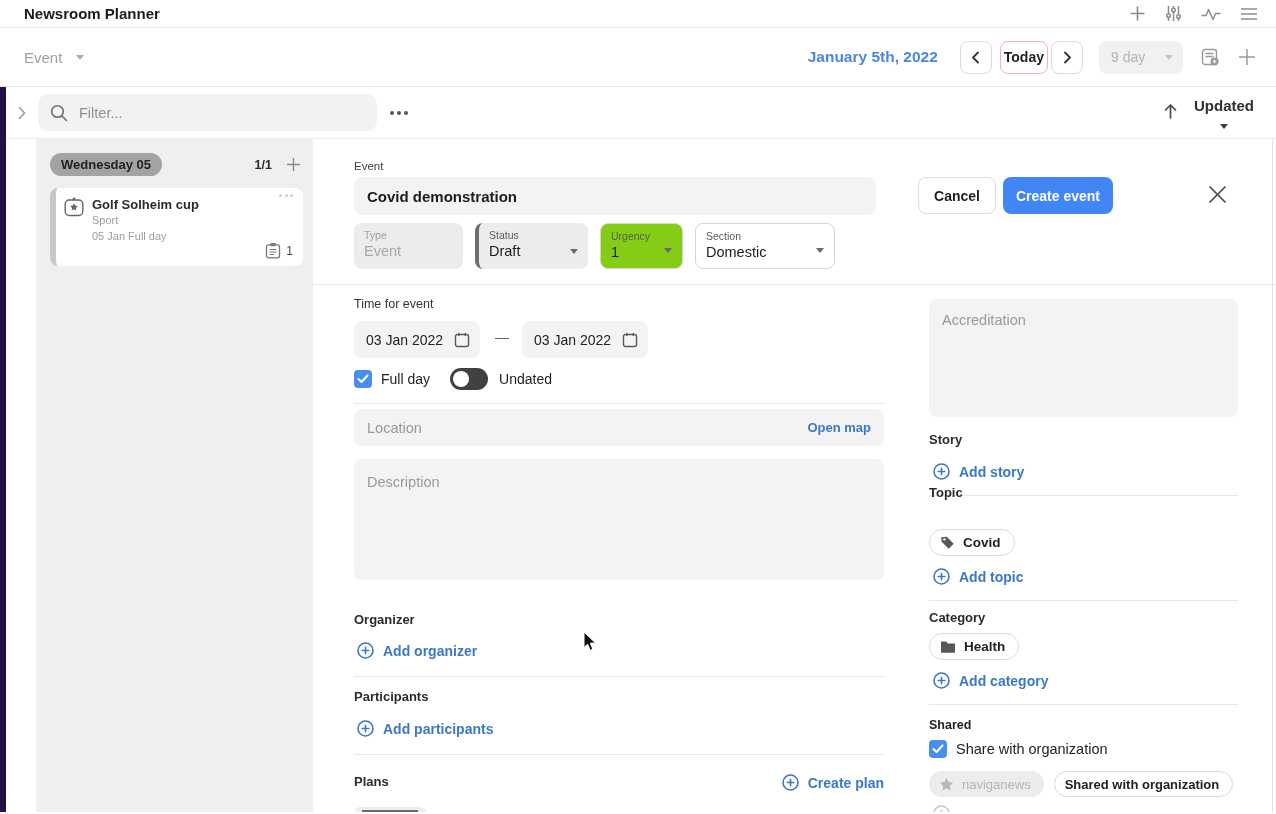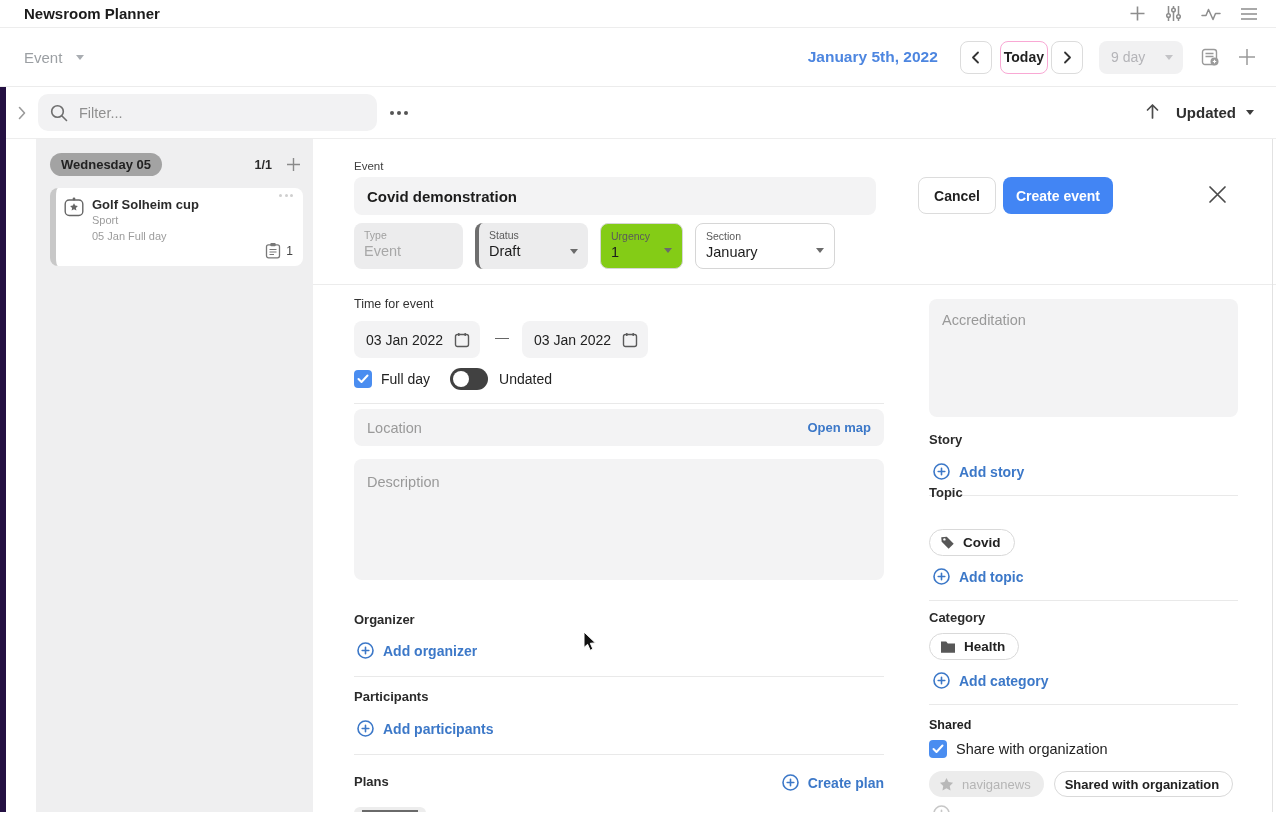--- a/index.html
+++ b/index.html
@@ -32,21 +32,21 @@
   .workspace { flex:1; display:flex; flex-direction:column; }
 
   
   .filterbar { height:52px; background:#fff; border-bottom:1px solid #ededed; display:flex; align-items:center; padding-right:22px; }
   .collapse { width:32px; display:flex; justify-content:center; color:#9a9a9a; cursor:pointer; }
   .searchbox { width:339px; height:37px; background:#f2f2f3; border-radius:10px; display:flex; align-items:center; gap:11px; padding:0 12px; cursor:text; }
   .searchbox .ph { color:#8f8f8f; font-size:14.5px; }
   .dots { margin-left:13px; display:flex; gap:3px; cursor:pointer; }
   .dots i { width:4px; height:4px; border-radius:50%; background:#555; }
   .sortgrp { margin-left:auto; display:flex; align-items:center; gap:15px; }
-  .sort-label { font-size:15px; font-weight:600; color:#2f2f2f; cursor:pointer; display:flex; align-items:center; gap:10px; }
+  .sort-label { font-size:15px; font-weight:600; color:#2f2f2f; cursor:pointer; display:flex; align-items:center; gap:10px;flex-direction:column; }
 
   .contentrow { flex:1; display:flex; }
   .gutter { width:30px; background:#fff; }
   
   .sidebar { width:277px; background:#efeff0; padding:10px 10px 0 14px; }
   .sb-head { display:flex; align-items:center; margin:4px 2px 12px 0; }
   .day-pill { background:#a3a3a3; border-radius:12px; padding:4px 11px; font-weight:bold; font-size:13px; color:#222; }
   .sb-count { margin-left:auto; font-weight:bold; font-size:12.5px; color:#2b2b2b; }
   .sb-add { margin-left:14px; display:flex; color:#8a8a8a; cursor:pointer; }
   .event-card { position:relative; width:253px; height:78px; background:#fff; border-radius:8px; border-left:6px solid #c8c8c8; padding:9px 10px 8px 8px; cursor:pointer; }
@@ -310,21 +310,21 @@
             <div class="val">Draft</div>
             <span class="caret"></span>
           </div>
           <div class="abs sel sel-urgency">
             <div class="lab">Urgency</div>
             <div class="val">1</div>
             <span class="caret"></span>
           </div>
           <div class="abs sel sel-section">
             <div class="lab">Section</div>
-            <div class="val">January</div>
+            <div class="val">Domestic</div>
             <span class="caret"></span>
           </div>
 
           <div class="abs hdr-divider"></div>
 
           <div class="abs f-time-label">Time for event</div>
           <div class="abs dateinput date-start">
             <span>03 Jan 2022</span>
             <svg width="16" height="16" viewBox="0 0 16 16" fill="none">
                 <rect x="1.5" y="2.5" width="13" height="12" rx="2" stroke="#5a5a5a" stroke-width="1.4"></rect>

